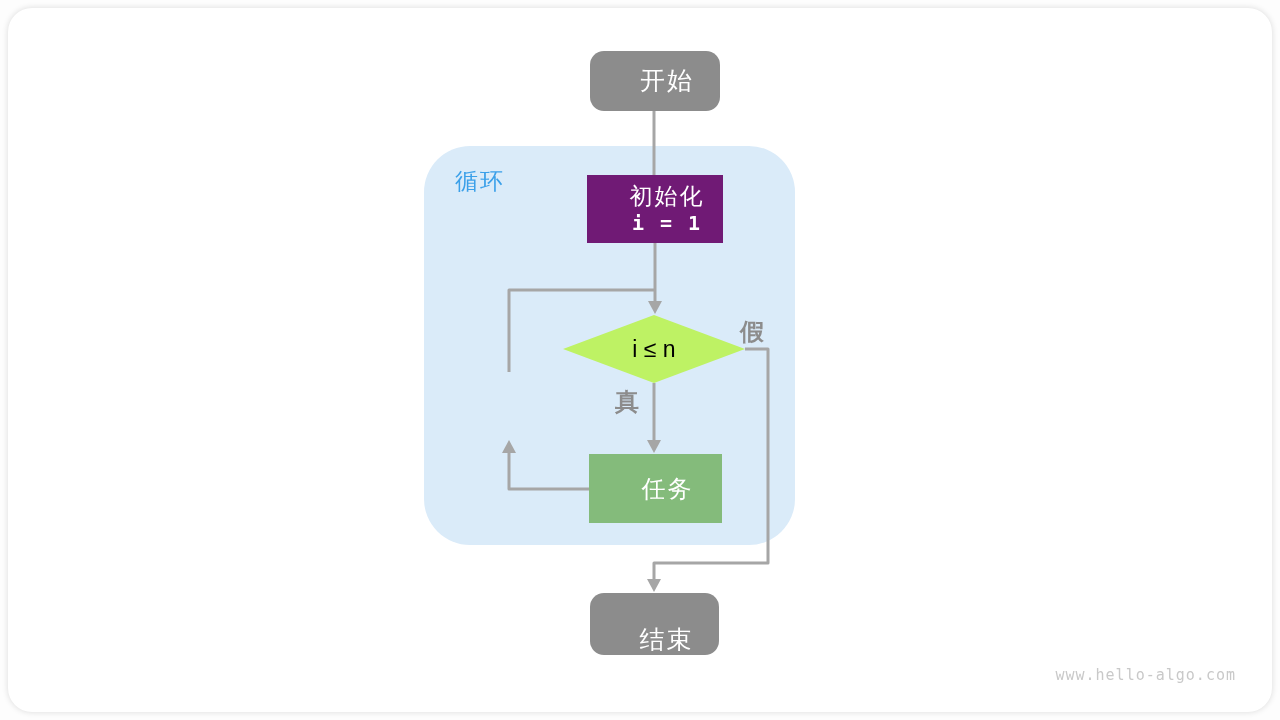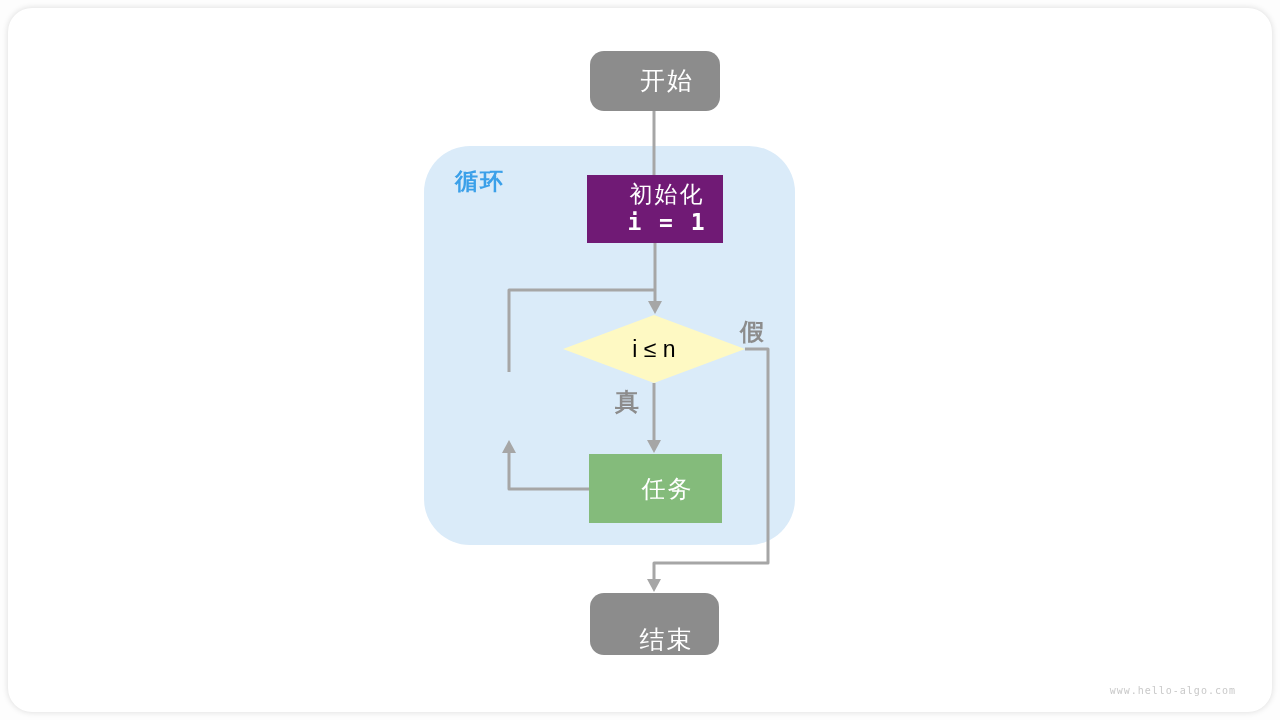--- a/index.html
+++ b/index.html
@@ -17,67 +17,67 @@
   }
   .stage { position: absolute; left: 0; top: 0; width: 1280px; height: 720px; }
 
   
   .loop-container {
     position: absolute; left: 424px; top: 146px; width: 371px; height: 399px;
     background: #daebf9; border-radius: 46px; z-index: 1;
   }
   .loop-label {
     position: absolute; left: 455px; top: 166px;
-    color: #3ba0e9; font-size: 23px; font-weight: bold;
+    color: #3ba0e9; font-size: 23px; font-weight: normal;
     letter-spacing: 2px; z-index: 4;
   }
   svg.connectors { position: absolute; left: 0; top: 0; z-index: 2; pointer-events: none; }
 
   .node {
     position: absolute; z-index: 3;
     display: flex; flex-direction: column; align-items: center; justify-content: center;
     color: #ffffff; text-align: center; padding-left: 24px;
   }
   .node .t-cn { font-size: 23px; font-weight: 500; letter-spacing: 2px; line-height: 1.25; }
   .node .t-code {
     font-family: "DejaVu Sans Mono", monospace;
-    font-size: 23px; font-weight: bold; letter-spacing: 2px; line-height: 1.3;
+    font-size: 20px; font-weight: bold; letter-spacing: 2px; line-height: 1.3;
   }
   .terminal { background: #8c8c8c; border-radius: 14px; }
   .terminal .t-cn { font-size: 25px; }
   .proc-blue { background: #701a75; }
   .proc-green { background: #84bb7b; }
   .proc-green .t-cn { font-size: 24px; }
 
   .node-start { left: 590px; top: 51px;  width: 130px; height: 60px; }
   .node-init  { left: 587px; top: 175px; width: 136px; height: 68px; }
   .node-update{ left: 443px; top: 372px; width: 133px; height: 67px; }
   .node-task  { left: 589px; top: 454px; width: 133px; height: 69px; }
   .node-end   { left: 590px; top: 593px; width: 129px; height: 62px; justify-content: flex-end; }
 
   .diamond {
     position: absolute; left: 563px; top: 315px; width: 182px; height: 68px;
-    background: #fef9c3;
+    background: #bef264;
     clip-path: polygon(50% 0%, 100% 50%, 50% 100%, 0% 50%);
     display: flex; align-items: center; justify-content: center;
     z-index: 3;
   }
   .diamond .t-code { font-size: 23px; }
 
   .branch-label {
     position: absolute; z-index: 4;
     color: #8c8c8c; font-size: 24px; font-weight: bold;
   }
   .label-true  { left: 615px; top: 386px; }
   .label-false { left: 740px; top: 316px; }
 
   .watermark {
-    position: absolute; right: 44px; bottom: 24px; z-index: 4;
+    position: absolute; right: 44px; bottom: 36px; z-index: 4;
     color: #c9c9c9; font-family: "DejaVu Sans Mono", monospace;
-    font-size: 10px; letter-spacing: 1px;
+    font-size: 15px; letter-spacing: 1px;
   }
 </style>
 </head>
 <body>
 
 <div class="card"></div>
 
 <div class="stage">
 
   <div class="loop-container"></div>

